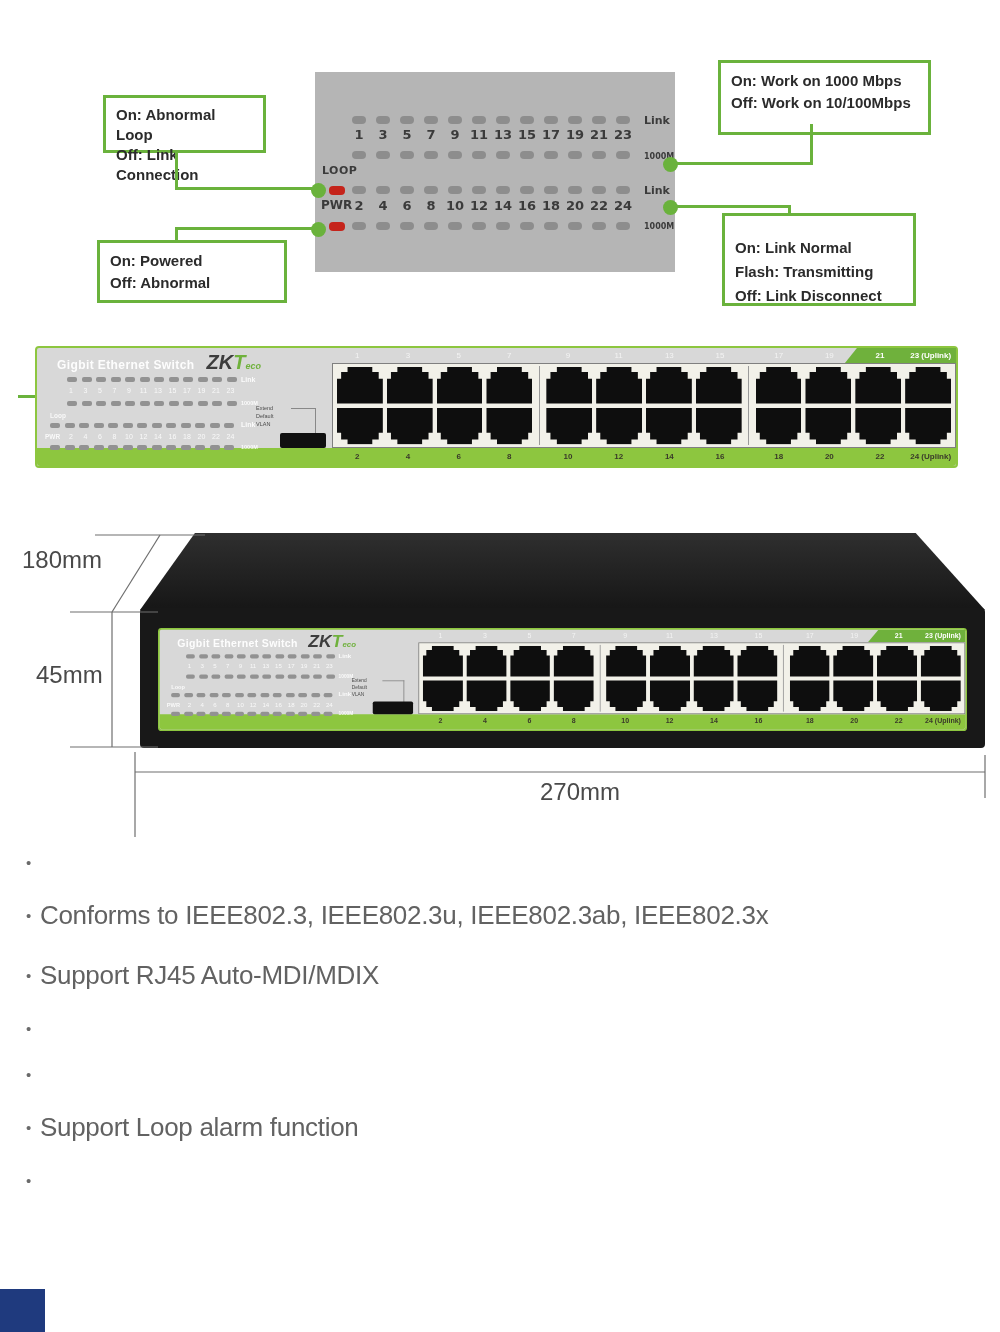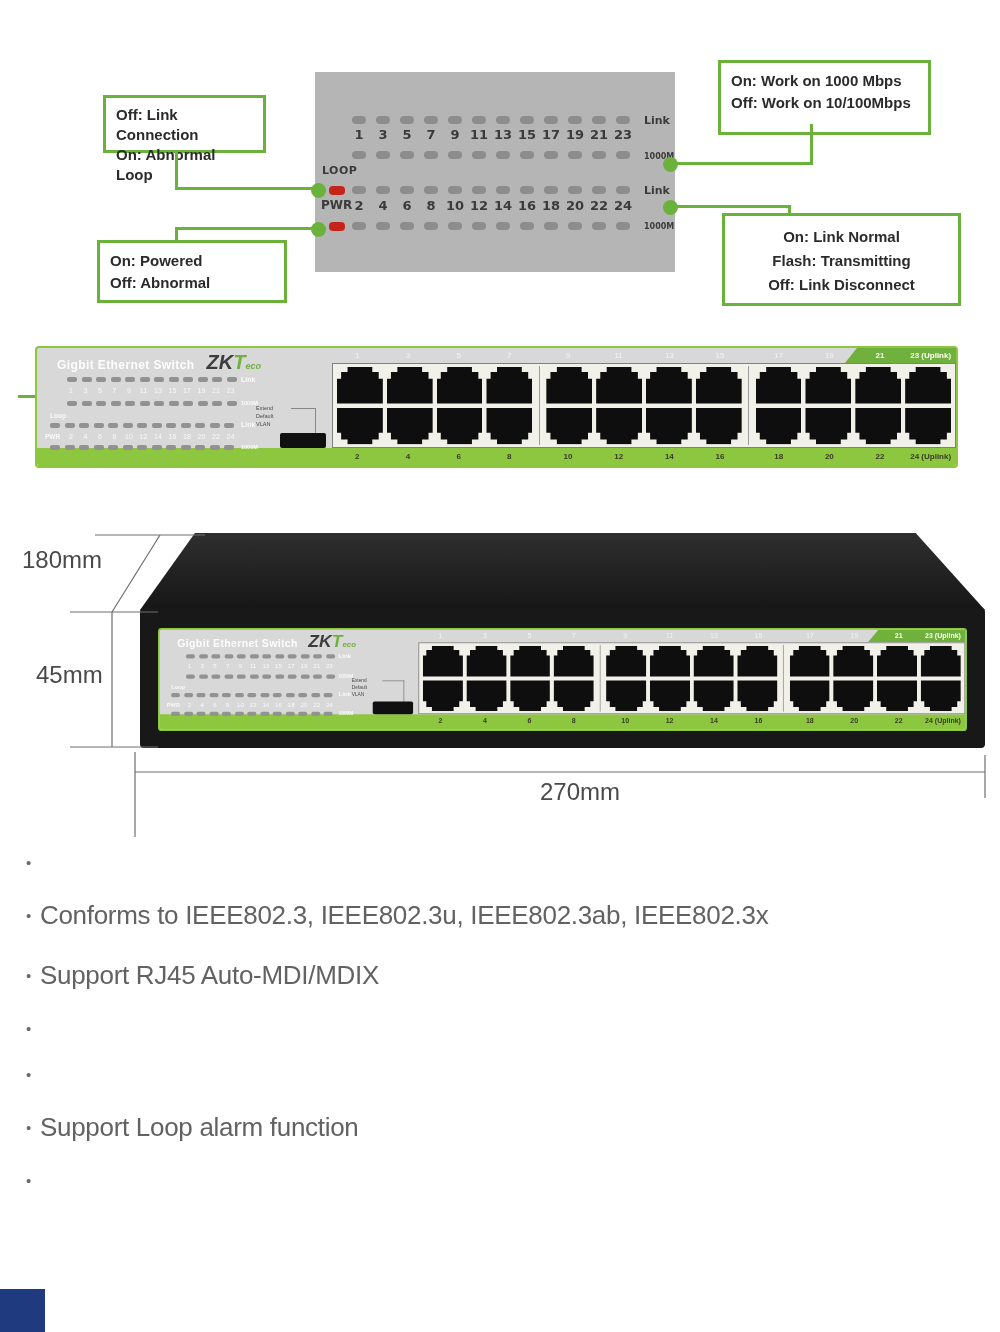--- a/index.html
+++ b/index.html
@@ -20,21 +20,21 @@
   .d-red1{top:114px}.d-red2{top:150px}
   .d-side{position:absolute;left:329px;font:700 11px "DejaVu Sans",sans-serif;color:#3b3b3b;}
   .d-side.small{font-size:8px;}
   .ds1{top:42px}.ds2{top:80px}.ds3{top:112px}.ds4{top:150px}
 
   
   .callout{position:absolute;background:#fff;border:3px solid #6ab23c;color:#2b2b2b;
            font-size:15px;font-weight:600;line-height:20px;padding:7px 10px;box-sizing:border-box;}
   .co-loop{left:103px;top:95px;width:163px;height:58px;}
   .co-speed{left:718px;top:60px;width:213px;height:75px;line-height:22px;}
-  .co-link{left:722px;top:213px;width:239px;height:93px;line-height:24px;padding-top:9px;text-align:center;}
+  .co-link{left:722px;top:213px;width:194px;height:93px;line-height:24px;padding-top:20px;}
   .co-power{left:97px;top:240px;width:190px;height:63px;line-height:22px;}
 
   
   .gline{position:absolute;background:#6ab23c;}
   .gdot{position:absolute;width:15px;height:15px;border-radius:50%;background:#6ab23c;}
 
   
   .face{position:relative;width:923px;height:122px;background:#d8d8d8;border:2px solid #8dc63f;
         border-radius:4px;box-sizing:border-box;}
   .face-strip{position:absolute;left:0;right:0;bottom:0;height:18px;background:#8dc63f;border-radius:0 0 3px 3px;}
@@ -201,22 +201,22 @@
         <span class="d-pill"></span>
         <span class="d-pill"></span>
       </div>
     <span class="d-side ds1">Link</span>
     <span class="d-side ds2 small">1000M</span>
     <span class="d-side ds3">Link</span>
     <span class="d-side ds4 small">1000M</span>
   </div>
 
   <div class="callout co-loop">
+    <div>On: Abnormal Loop</div>
     <div>Off: Link Connection</div>
-    <div>On: Abnormal Loop</div>
   </div>
   <div class="callout co-speed">
     <div>On: Work on 1000 Mbps</div>
     <div>Off: Work on 10/100Mbps</div>
   </div>
   <div class="callout co-link">
     <div>On: Link Normal</div>
     <div>Flash: Transmitting</div>
     <div>Off: Link Disconnect</div>
   </div>

